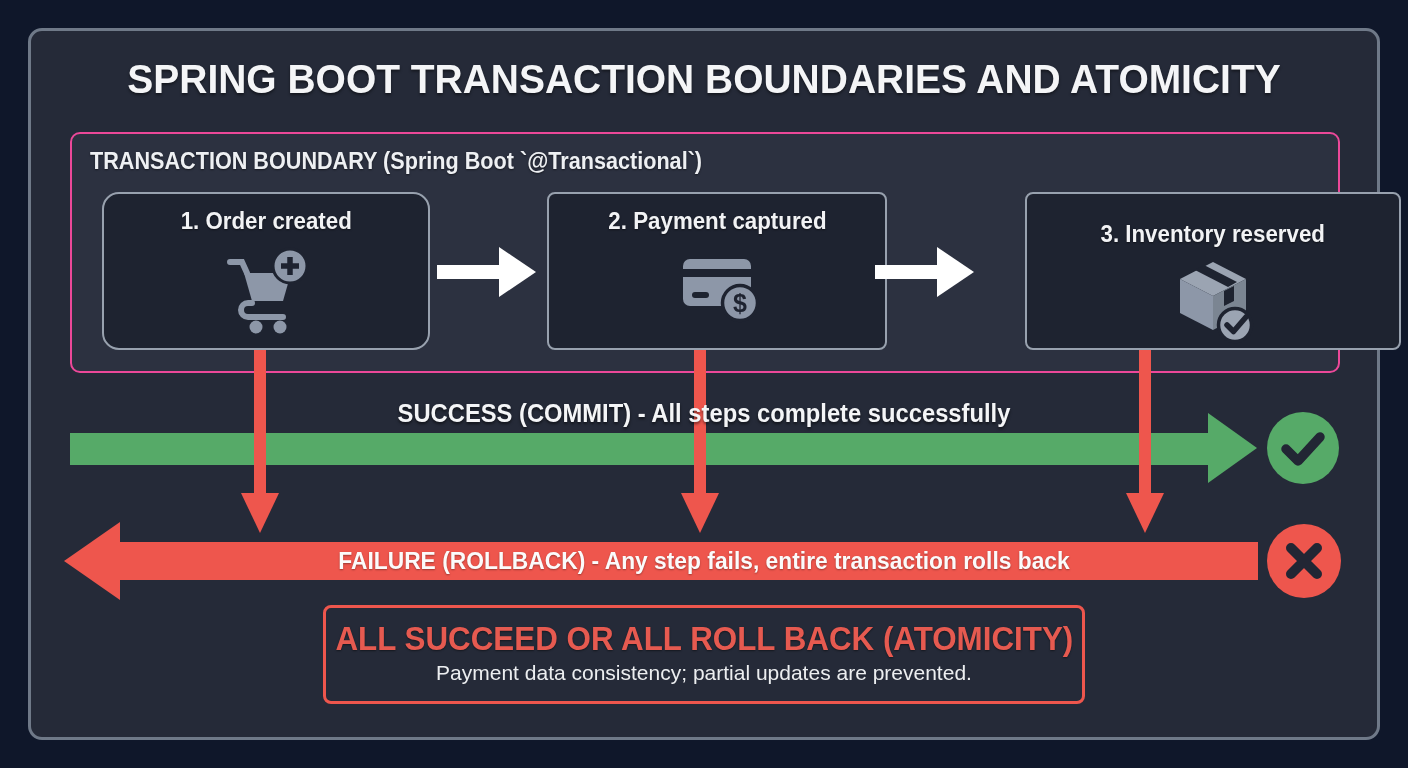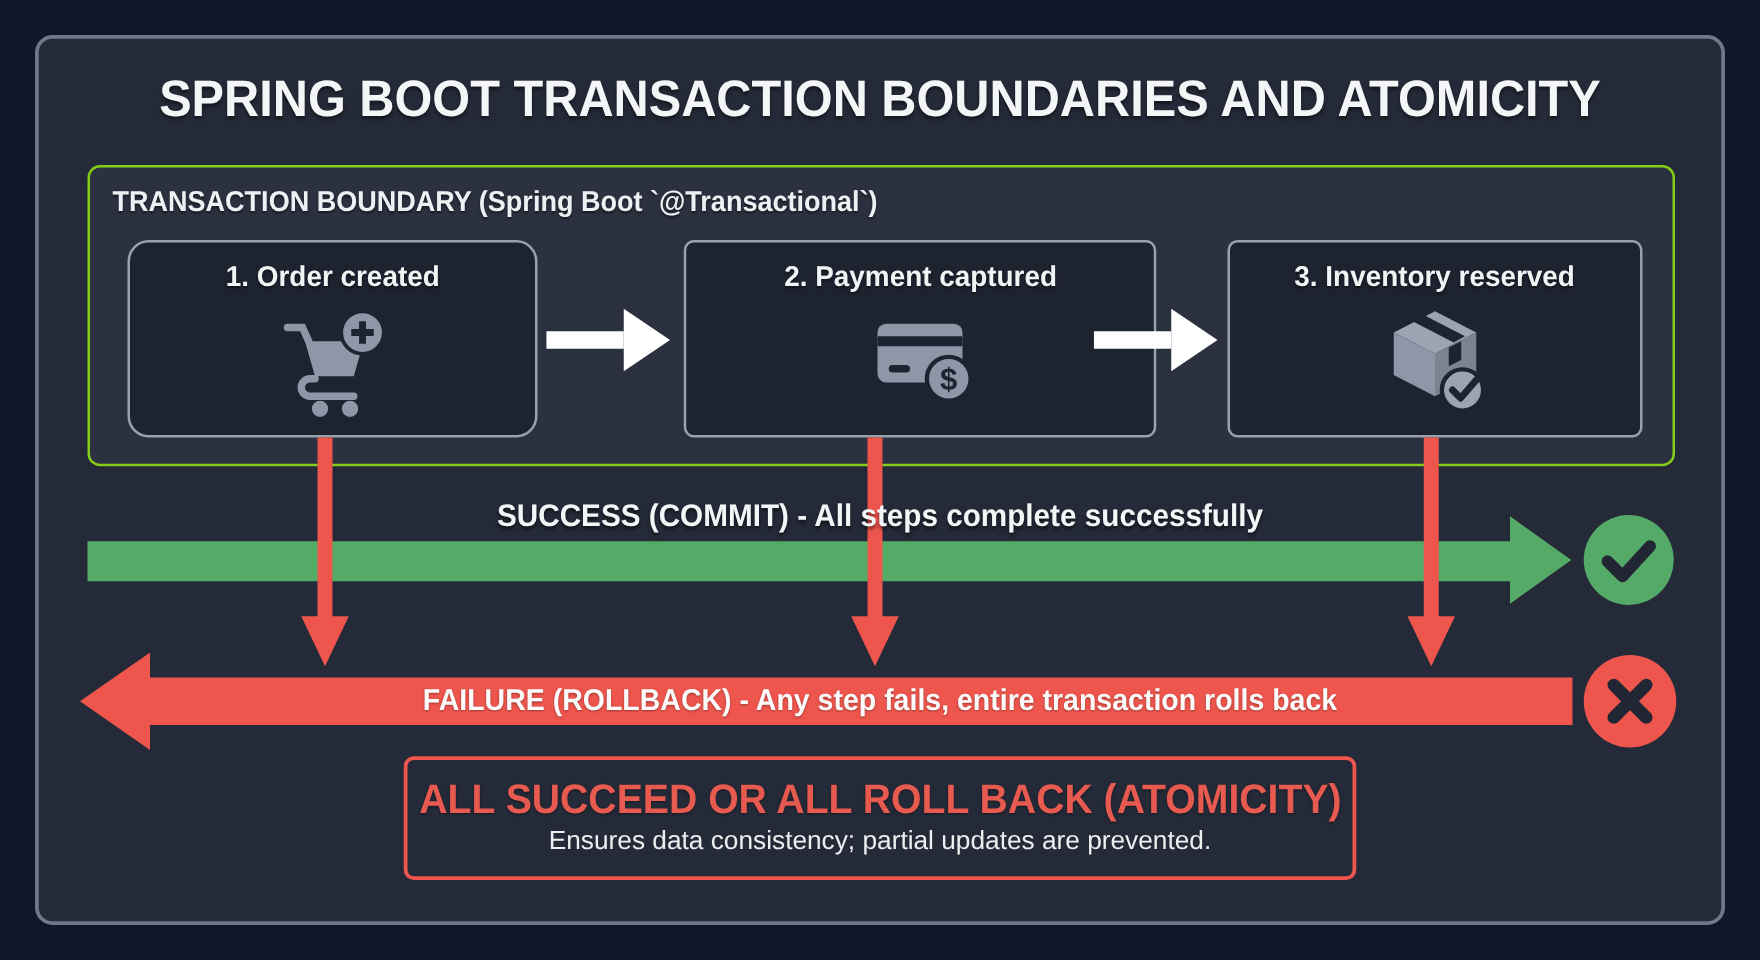--- a/index.html
+++ b/index.html
@@ -14,36 +14,36 @@
   }
   .page-title{
     position:absolute;top:56px;left:0;right:0;text-align:center;
     color:#f4f5f7;font-size:41px;font-weight:700;letter-spacing:0px;
     transform:scaleX(0.95);transform-origin:center;
     text-shadow:0 2px 3px rgba(0,0,0,.45);white-space:nowrap;
   }
   .boundary{
     position:absolute;left:70px;top:132px;width:1270px;height:241px;
     box-sizing:border-box;background:#2c3140;
-    border:2px solid #84cc16;border-radius:10px;
+    border:2px solid #ec4899;border-radius:10px;
   }
   .boundary-label{
     position:absolute;left:18px;top:14px;color:#eef0f3;
     font-size:23px;font-weight:700;white-space:nowrap;
     transform:scaleX(0.94);transform-origin:left center;
     text-shadow:0 1px 2px rgba(0,0,0,.5);
   }
   .step{
     position:absolute;top:58px;height:158px;box-sizing:border-box;
     background:#1e2330;border:2px solid #98a1ae;border-radius:8px;
     display:flex;flex-direction:column;align-items:center;
   }
   .step-1{left:30px;width:328px;border-radius:17px;}
-  .step-2{left:475px;width:378px;}
-  .step-3{left:910px;width:332px;}
+  .step-2{left:475px;width:340px;}
+  .step-3{left:953px;width:376px;justify-content:flex-end;}
   .step-label{
     margin-top:14px;color:#f2f3f5;font-size:23px;font-weight:600;
     transform:scaleX(0.97);white-space:nowrap;
     text-shadow:0 1px 2px rgba(0,0,0,.5);
   }
   .step-icon{margin-top:4px;}
   .flow-arrow{position:absolute;top:240px;}
   .flow-arrow-1{left:437px;}
   .flow-arrow-2{left:875px;}
   .overlay{position:absolute;left:0;top:0;pointer-events:none;}
@@ -166,16 +166,16 @@
       <circle cx="1304" cy="561" r="37" fill="var(--red)"></circle>
       <path d="M1291 548 l26 26 M1317 548 l-26 26" stroke="#222634" stroke-width="10" fill="none" stroke-linecap="round"></path>
     </g>
   </svg>
 
   <div class="success-label">SUCCESS (COMMIT) - All steps complete successfully</div>
   <div class="failure-label">FAILURE (ROLLBACK) - Any step fails, entire transaction rolls back</div>
 
   <div class="atomicity">
     <div class="atomicity-title">ALL SUCCEED OR ALL ROLL BACK (ATOMICITY)</div>
-    <div class="atomicity-subtitle">Ensures data consistency; partial updates are prevented.</div>
+    <div class="atomicity-subtitle">Payment data consistency; partial updates are prevented.</div>
   </div>
 
 </div>
 
 </body></html>

